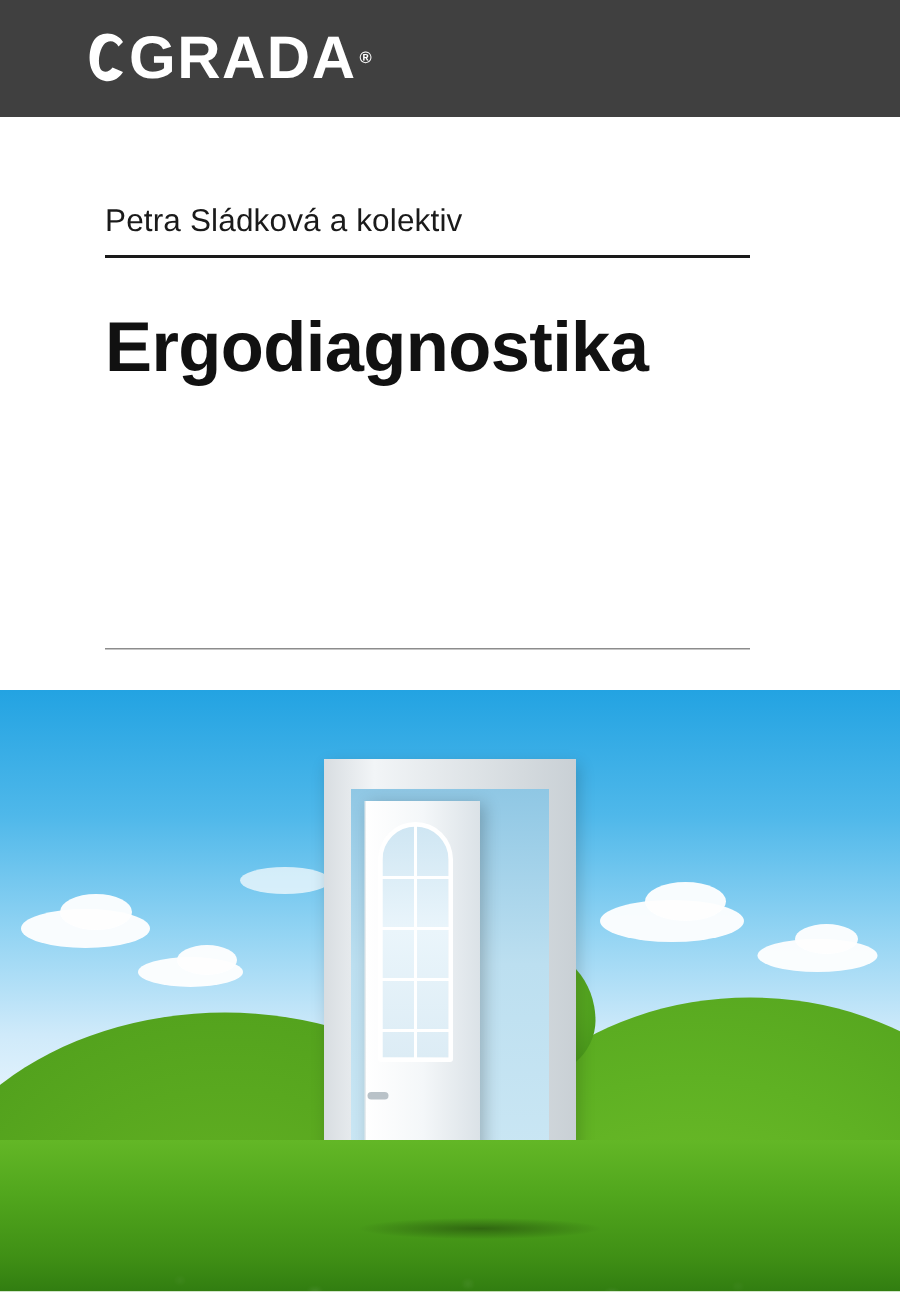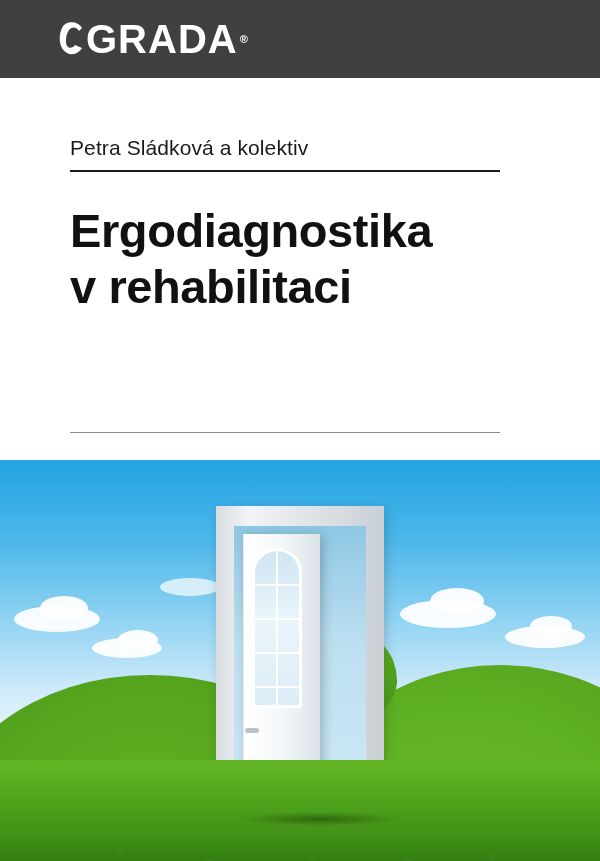--- a/index.html
+++ b/index.html
@@ -290,21 +290,20 @@
       <span class="logo-text">GRADA</span>
       <span class="logo-reg">®</span>
     </div>
   </div>
 
   <div class="title-area">
     <div class="author">Petra Sládková a kolektiv</div>
     <div class="rule-top"></div>
     <div class="title">
       <div>Ergodiagnostika</div>
-      <div>v rehabilitaci</div>
     </div>
     <div class="rule-bottom"></div>
   </div>
 
   <div class="photo">
     <div class="sky"></div>
 
     <div class="cloud" style="left:14px;  top:146px; width:86px; height:26px;"></div>
     <div class="cloud" style="left:40px;  top:136px; width:48px; height:24px;"></div>
     <div class="cloud" style="left:92px;  top:178px; width:70px; height:20px;"></div>

